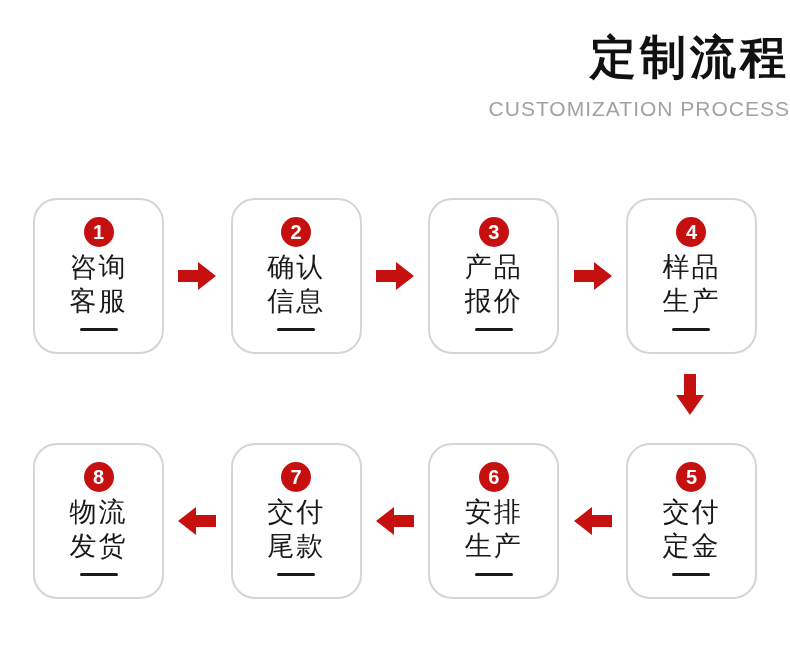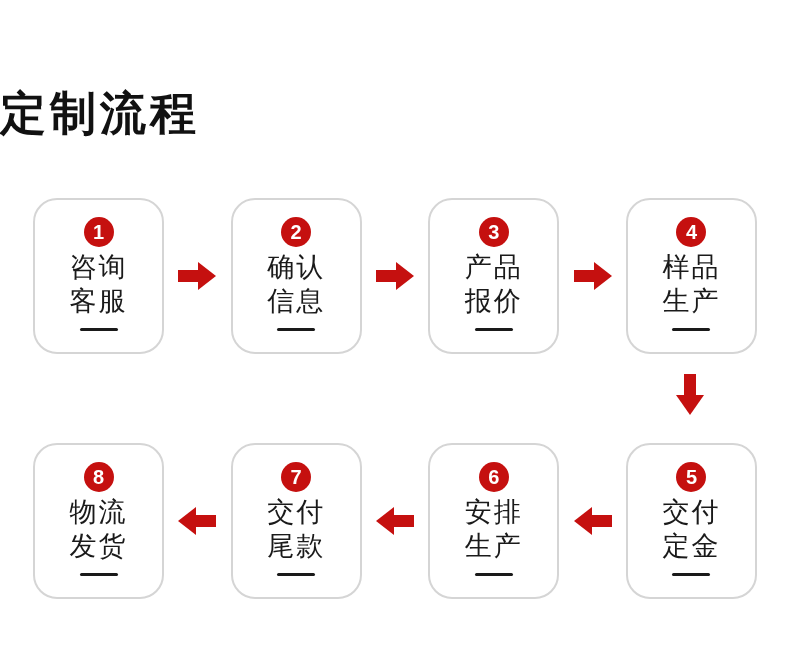--- a/index.html
+++ b/index.html
@@ -11,21 +11,21 @@
   * { margin: 0; padding: 0; box-sizing: border-box; }
   html, body { background: #ffffff; }
   body { font-family: "Liberation Sans", "DejaVu Sans", sans-serif; }
   .page {
     position: relative;
     width: 790px;
     height: 651px;
     background: #ffffff;
     overflow: hidden;
   }
-  .header { text-align: left; padding-top: 88px; }
+  .header { text-align: right; padding-top: 32px; }
   .title {
     font-size: 46px;
     font-weight: 700;
     color: #111111;
     letter-spacing: 4px;
     line-height: 1.1;
   }
   .subtitle {
     margin-top: 14px;
     font-size: 21px;
@@ -99,20 +99,21 @@
     color: var(--accent-red, #c5100f);
   }
 </style>
 </head>
 <body>
 
 <div class="page">
 
   <div class="header">
     <div class="title">定制流程</div>
+    <div class="subtitle">CUSTOMIZATION PROCESS</div>
   </div>
 
   <div class="row row-1">
 
     <div class="card">
       <div class="badge">
           <span>1</span>
         </div>
       <div class="step-text line1">咨询</div>
       <div class="step-text">客服</div>

